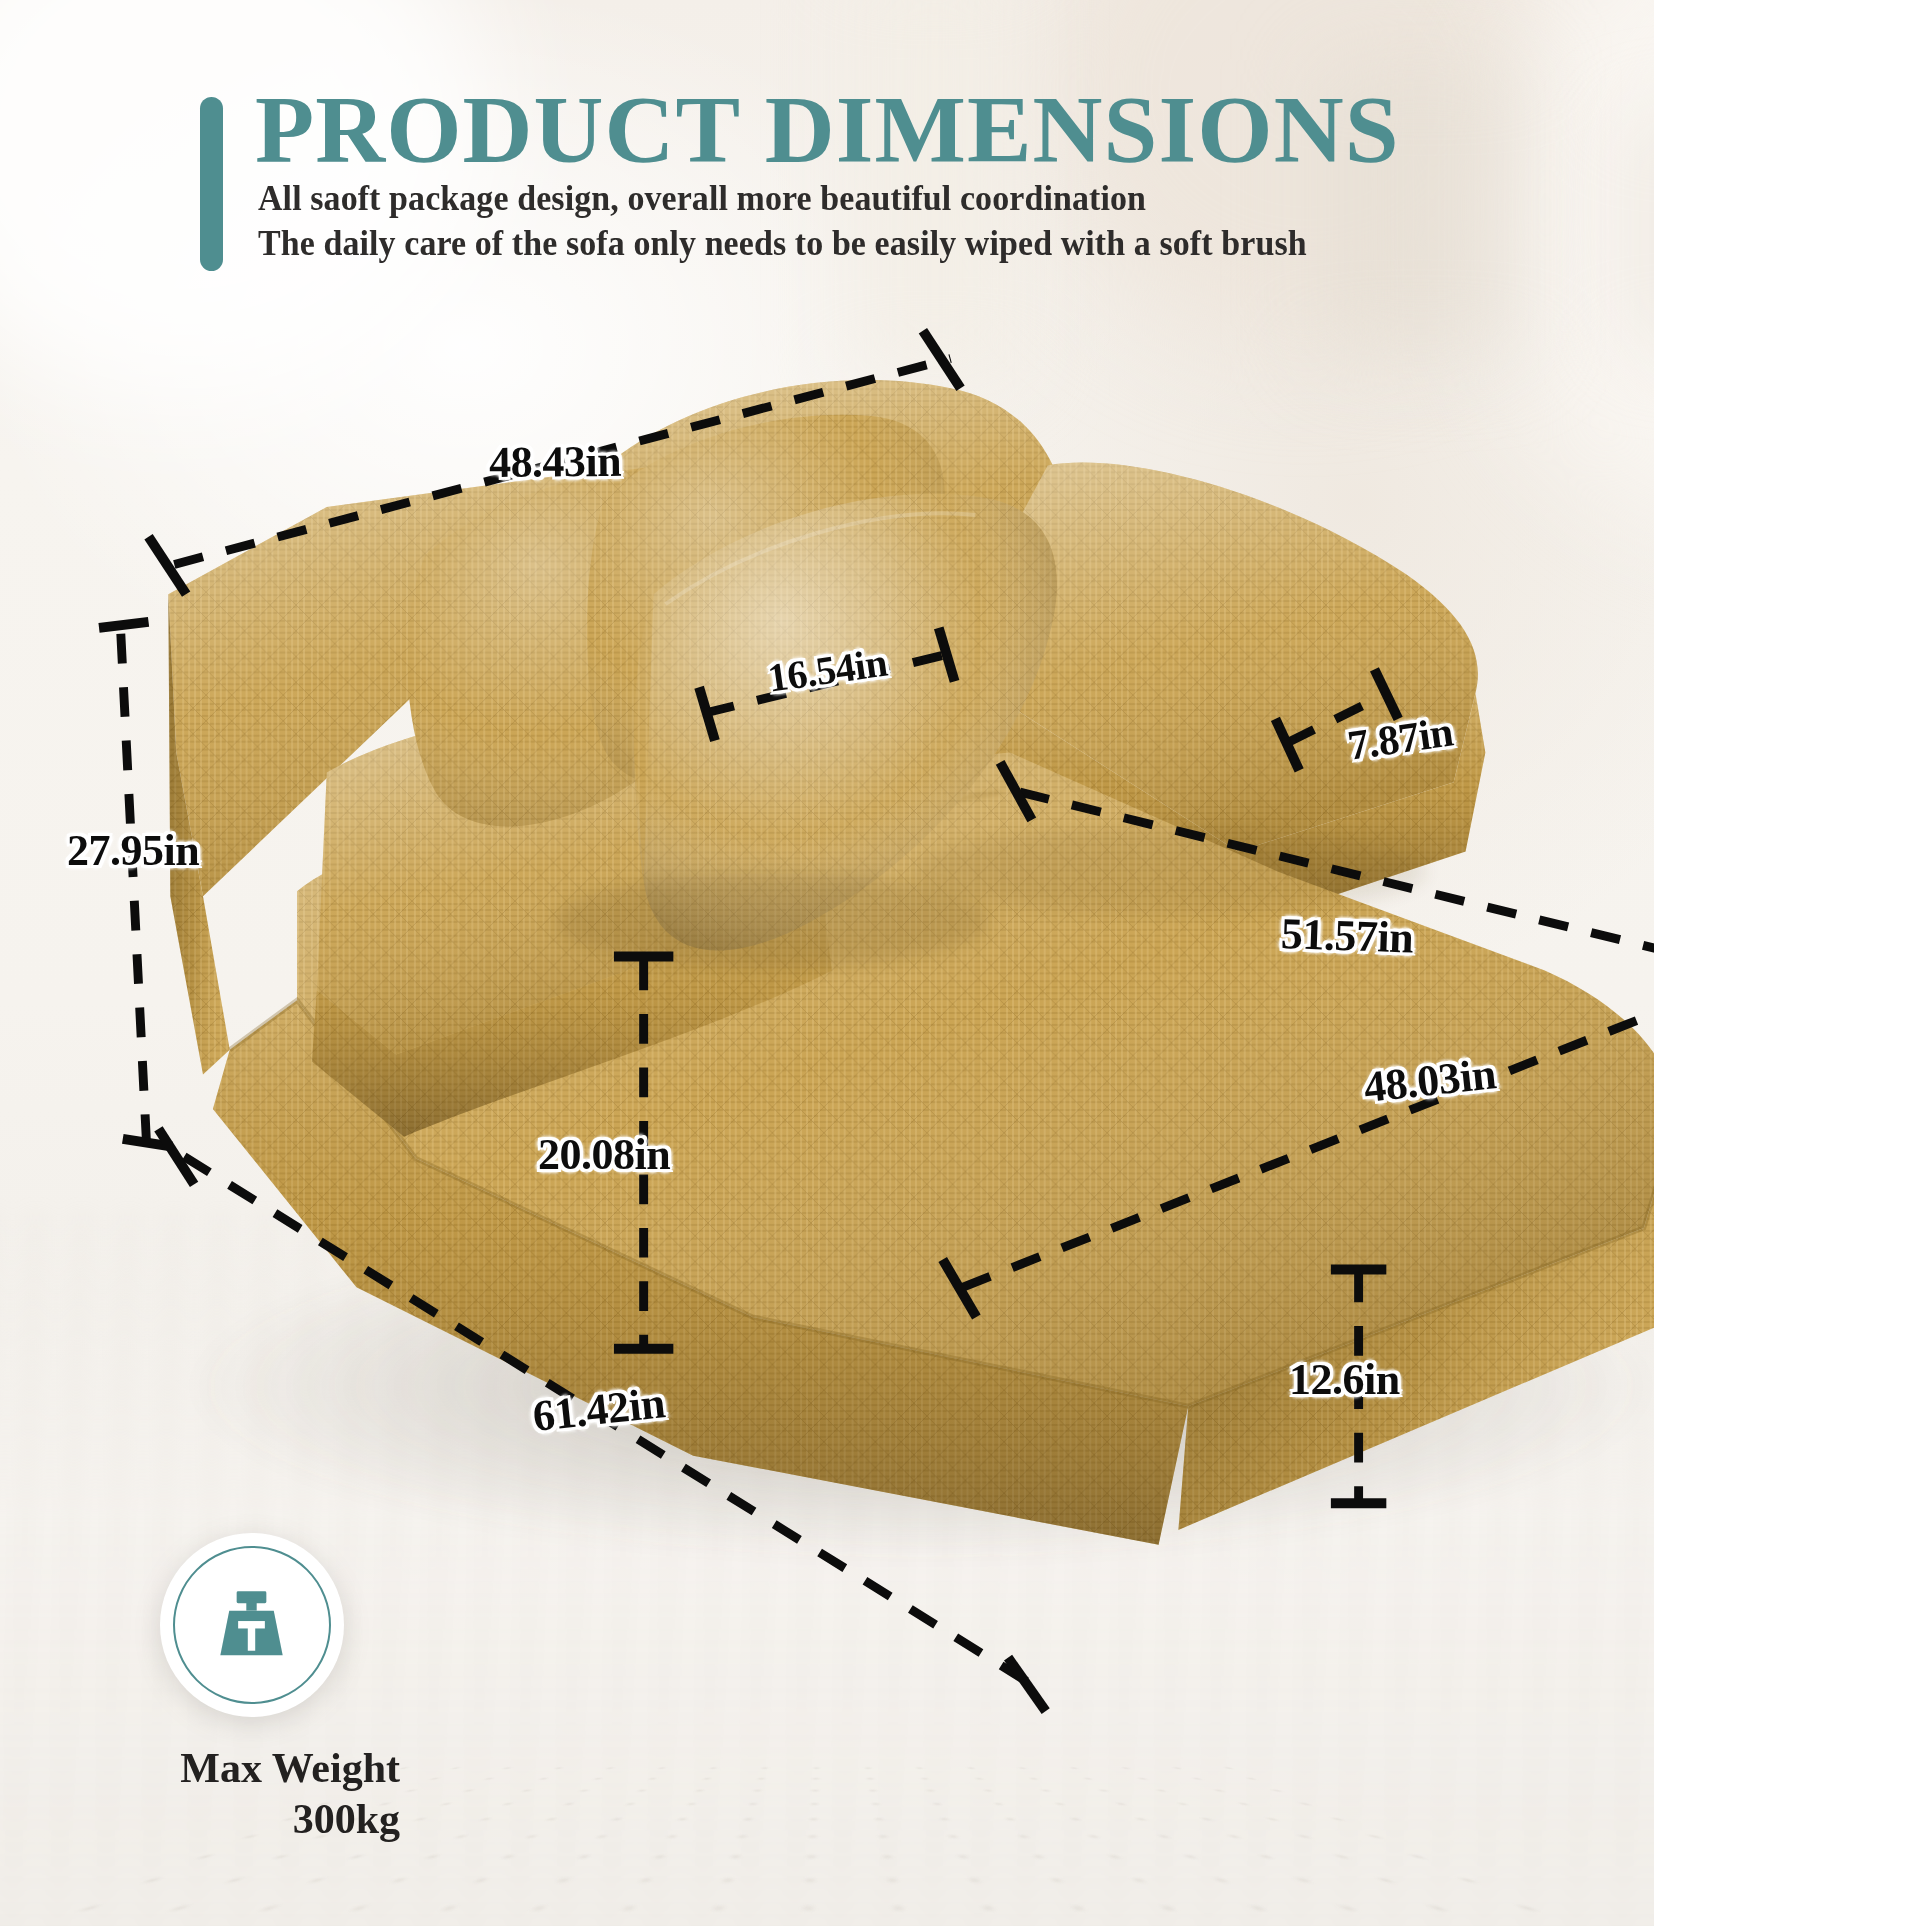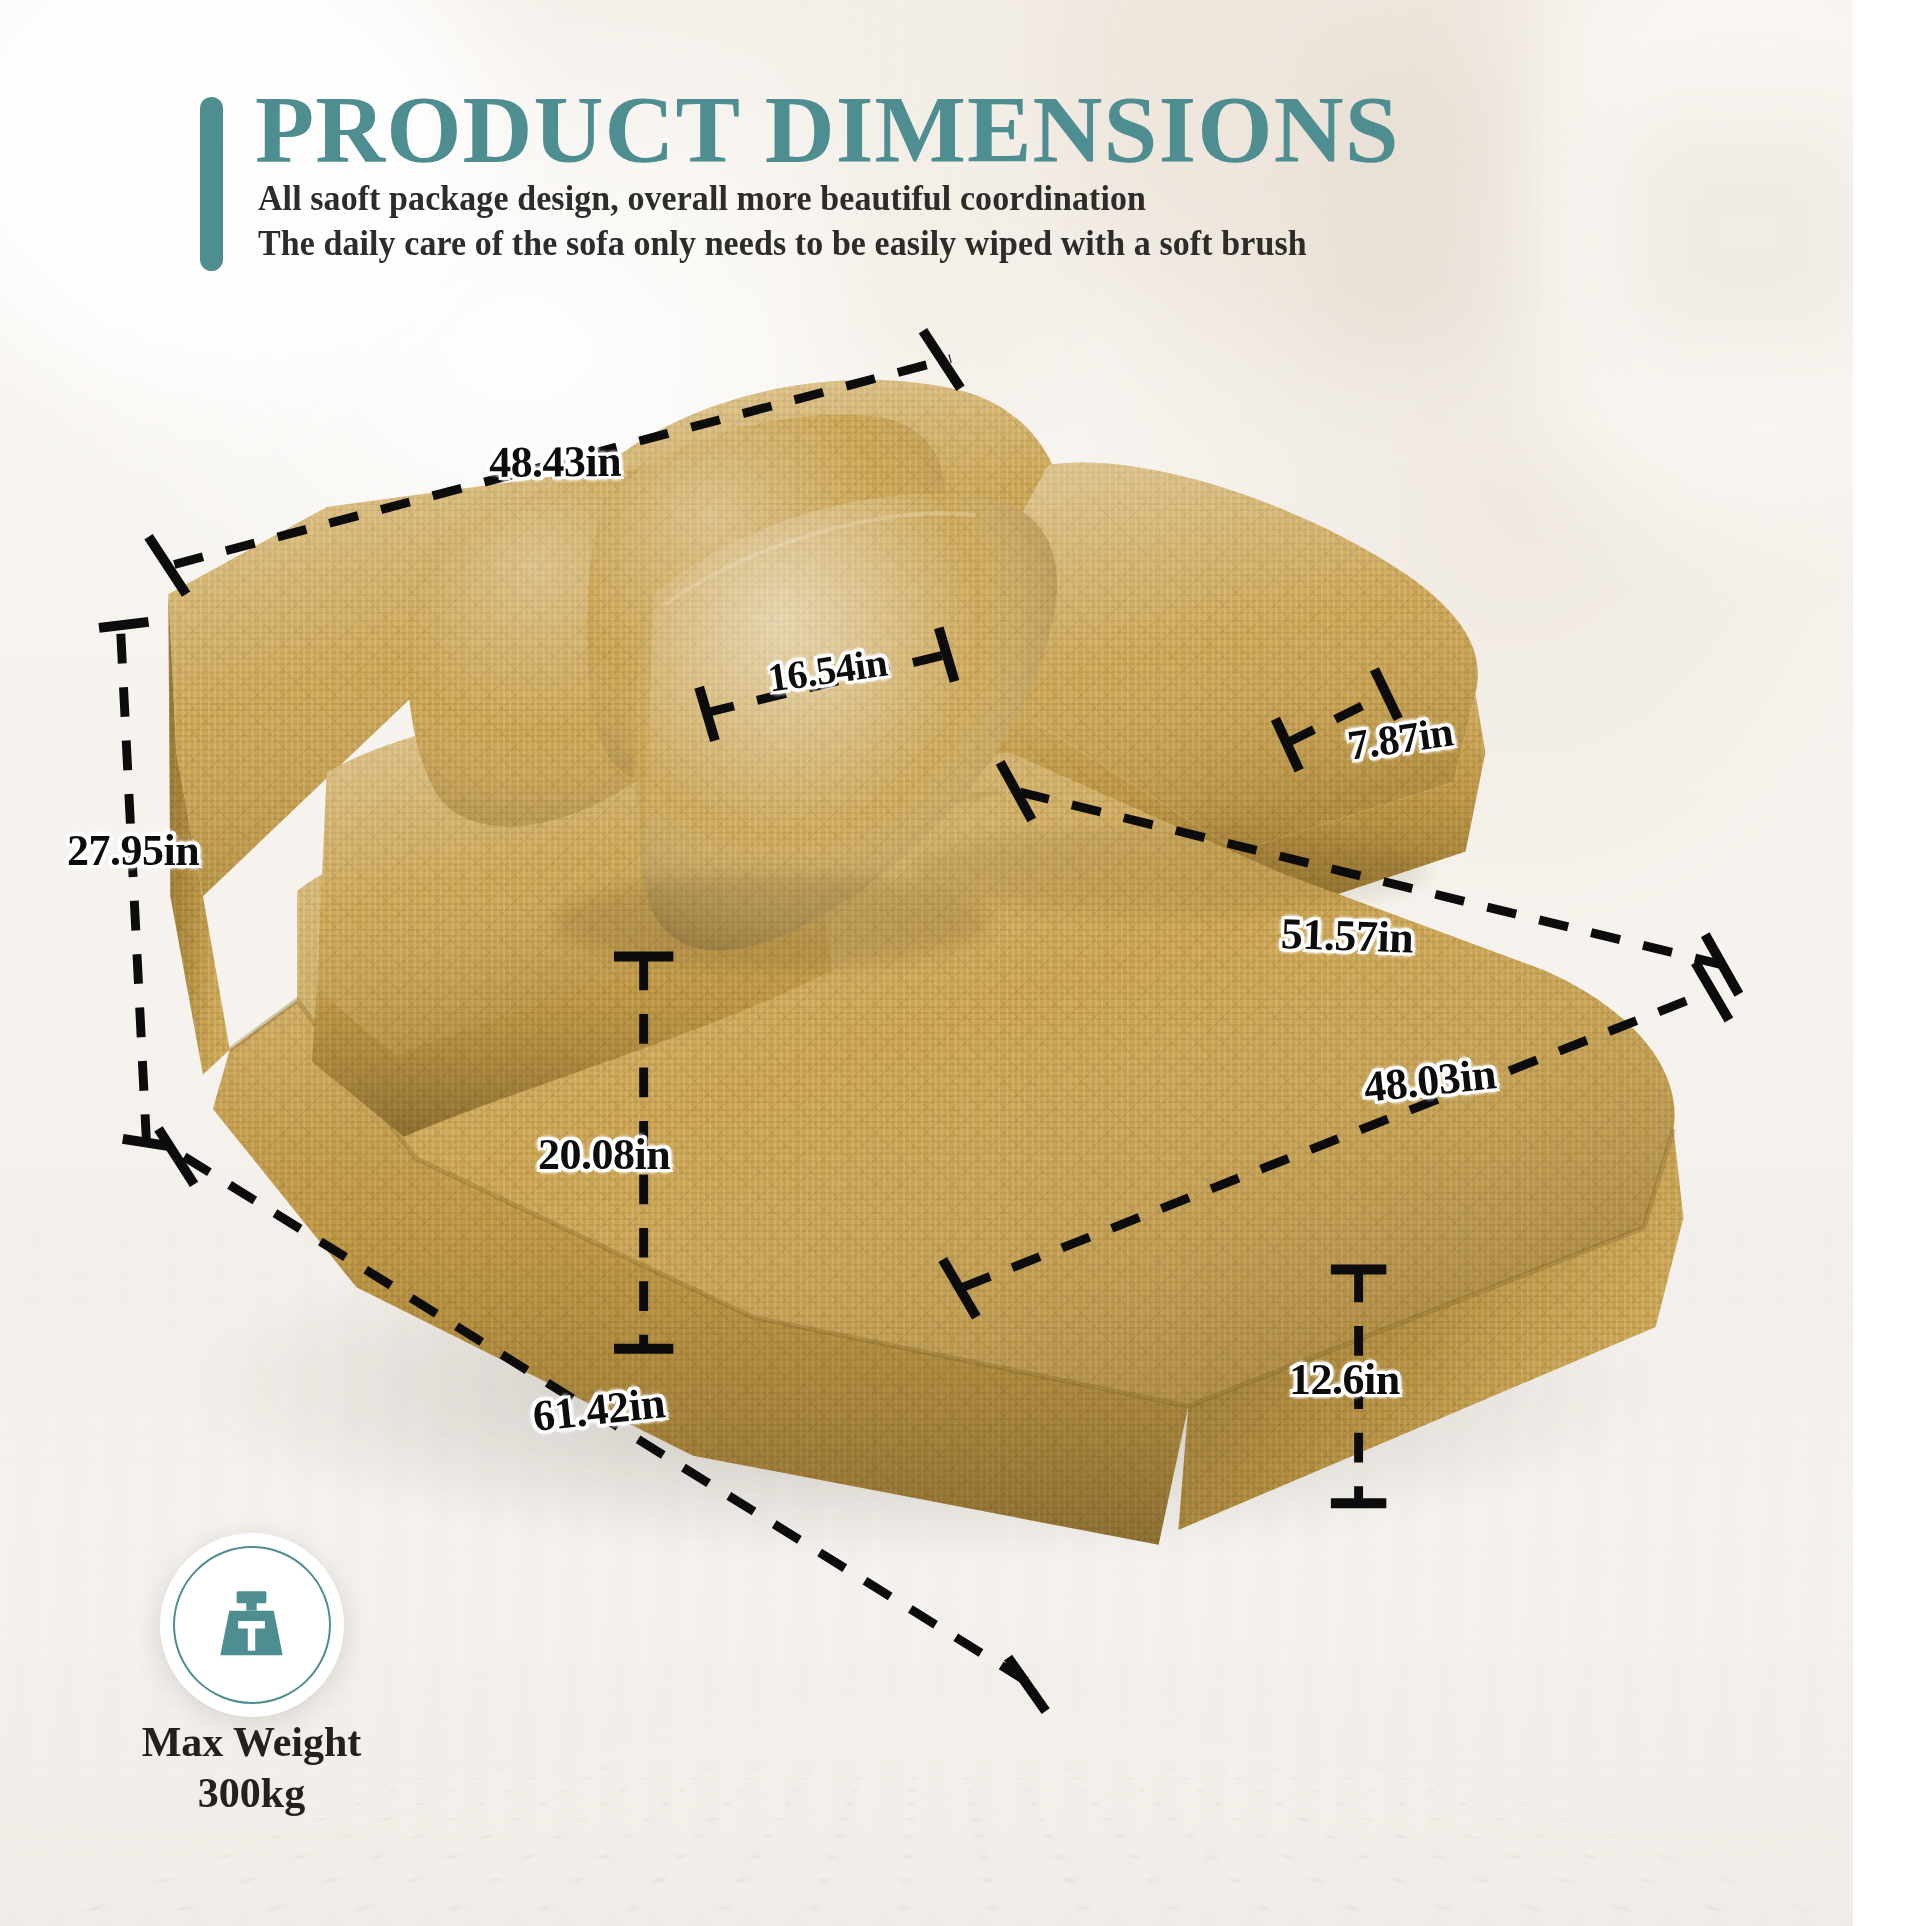--- a/index.html
+++ b/index.html
@@ -10,21 +10,21 @@
     font-family: "Liberation Serif", serif;
     overflow: hidden;
     position: relative;
     background: #ffffff;
   }
 
   
   #stage {
     position: absolute;
     inset: 0;
-    width: 1853px;
+    width: 1654px;
     height: 1927px;
     overflow: hidden;
     background:
       radial-gradient(ellipse 693px 515px at 28% 18%, rgba(255,255,255,0.95) 0%, rgba(255,255,255,0) 70%),
       radial-gradient(ellipse 614px 673px at 82% 26%, rgba(238,231,222,0.85) 0%, rgba(255,255,255,0) 72%),
       radial-gradient(ellipse 891px 495px at 50% 94%, rgba(247,244,240,0.95) 0%, rgba(255,255,255,0) 75%),
       linear-gradient(180deg, #f4efe9 0%, #f7f4ef 24%, #f6f3ee 52%, #f2efea 74%, #eceae6 100%);
   }
   .bg-blob {
     position: absolute;
@@ -146,26 +146,28 @@
   .badge::after {
     content: "";
     position: absolute;
     inset: 13px;
     border-radius: 50%;
     border: 2px solid #4f8e90;
   }
   .badge svg { position: relative; z-index: 2; }
 
   .feature-label {
+    margin-top: 26px;
     font-family: "Liberation Serif", serif;
     font-weight: 700;
     font-size: 42px;
     line-height: 1.22;
     color: #232120;
     white-space: pre-line;
+    text-align: right;
   }
 </style>
 </head>
 <body>
 
 <div id="stage">
 
   <div>
     <div class="bg-blob" style="left:-119px;top:-149px;width:614px;height:554px;background:rgba(255,255,255,.85);"></div>
     <div class="bg-blob" style="left:1030px;top:-168px;width:554px;height:515px;background:rgba(236,227,216,.75);"></div>

